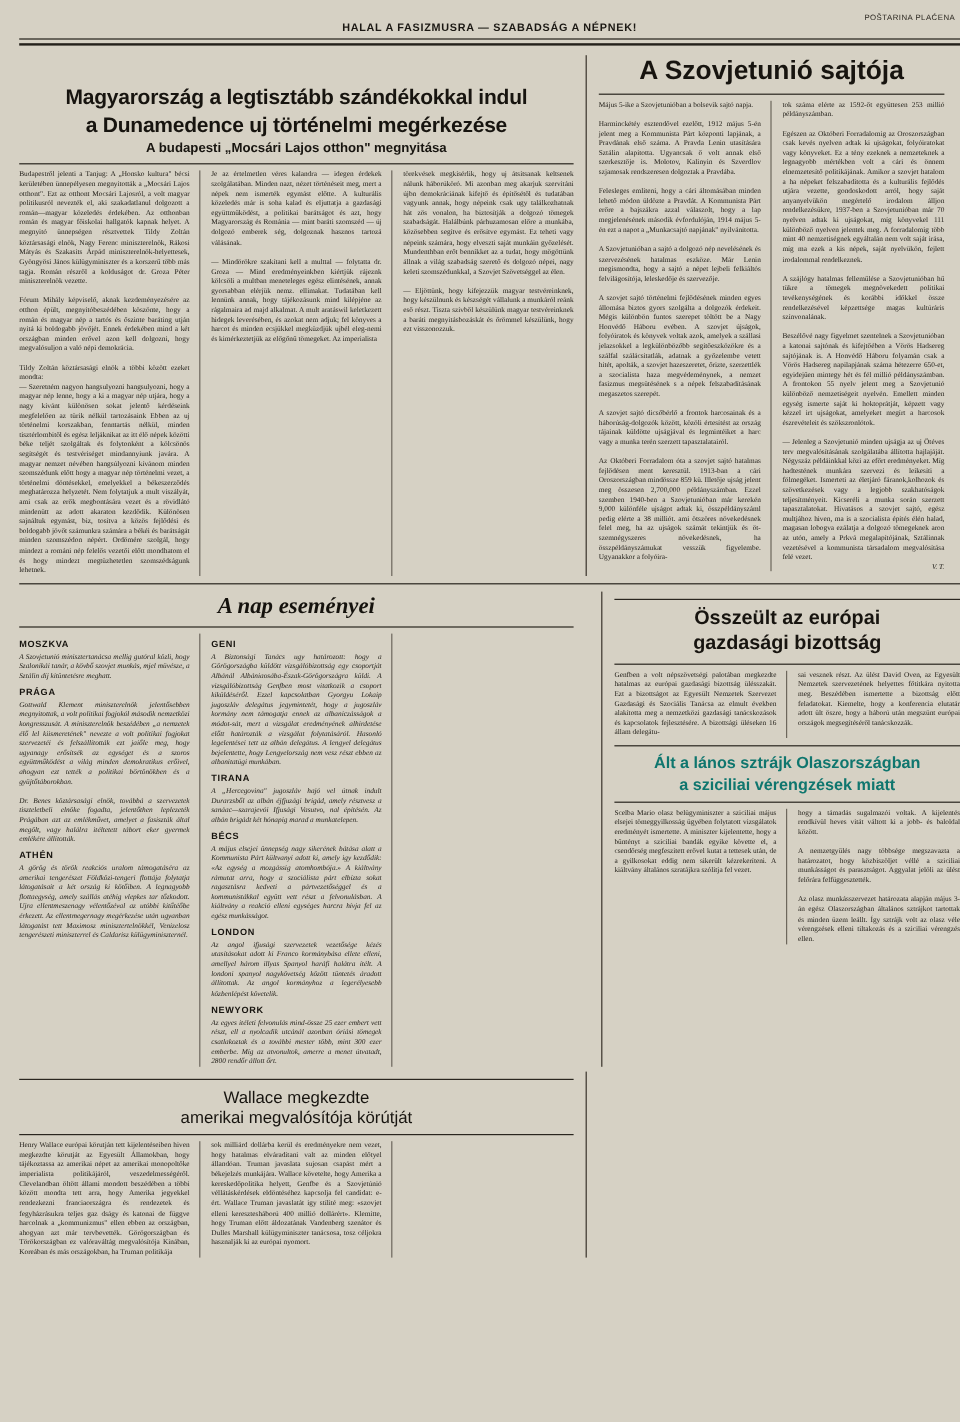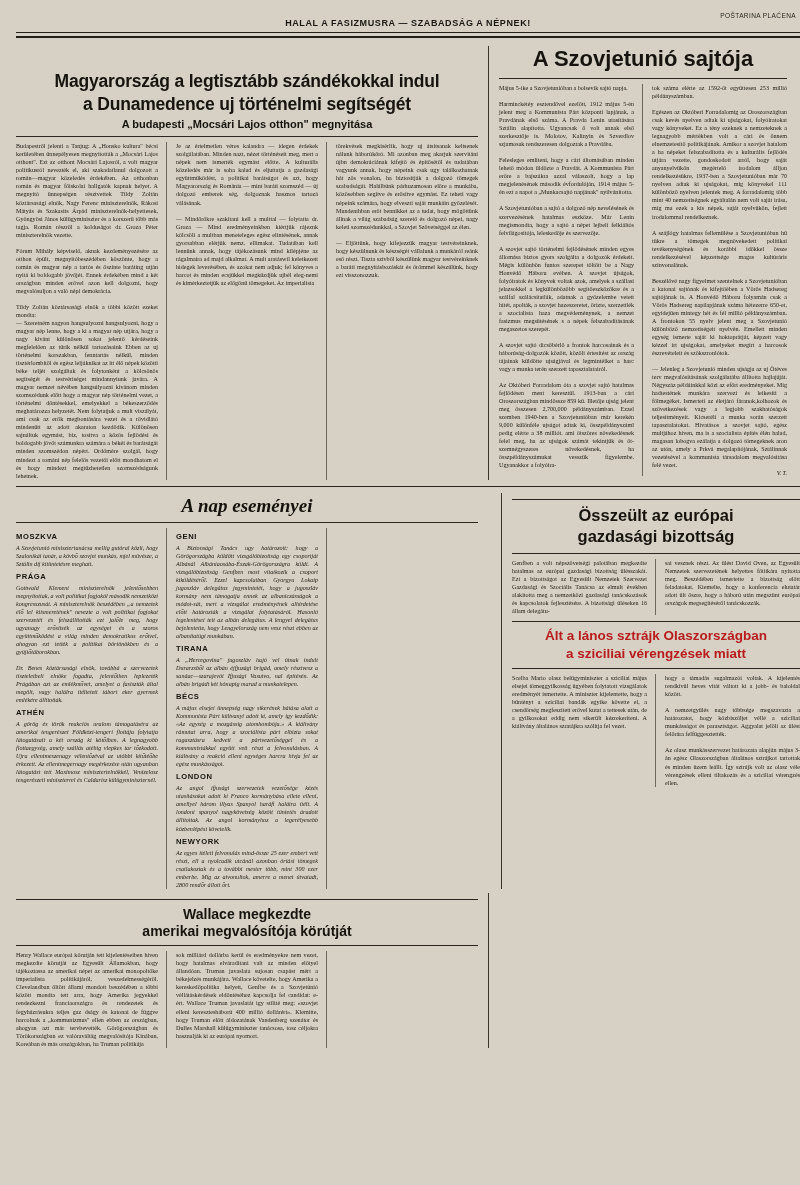--- a/index.html
+++ b/index.html
@@ -143,35 +143,35 @@
   }
   .ital { font-style: italic; }
 
   
   .bot-wrap { display: flex; gap: 10px; margin-top: 4px; }
   .bot-left { width: 462px; }
   .bot-right { width: 288px; border-left: 1px solid #3a342b; padding-left: 10px; }
 
   .head-bot {
     font-family: "Liberation Sans", sans-serif;
-    font-weight: bold;
+    font-weight: normal;
     font-size: 14px;
     text-align: center;
     line-height: 1.2;
     margin: 0 0 5px 0;
     color: #17140f;
   }
   .head-bot2 {
     font-family: "Liberation Sans", sans-serif;
     font-weight: bold;
     font-size: 13.5px;
     text-align: center;
     line-height: 1.25;
     margin: 0 0 5px 0;
-    color: #b91c1c;
+    color: #0f766e;
   }
   .head-gazd {
     font-family: "Liberation Sans", sans-serif;
     font-weight: bold;
     font-size: 16.5px;
     text-align: center;
     line-height: 1.2;
     margin: 2px 0 6px 0;
     color: #17140f;
   }
@@ -186,21 +186,21 @@
     <div class="postarina">POŠTARINA PLAĆENA</div>
     <div class="mast-slogan">HALAL A FASIZMUSRA — SZABADSÁG A NÉPNEK!</div>
     <hr class="mast-rule">
     <hr class="mast-rule2">
   </div>
 
   <div class="top-wrap">
 
     <div class="top-left">
       <div class="head-main">Magyarország a legtisztább szándékokkal indul</div>
-      <div class="head-main">a Dunamedence uj történelmi segítségét</div>
+      <div class="head-main">a Dunamedence uj történelmi megérkezése</div>
       <div class="head-sub">A budapesti „Mocsári Lajos otthon" megnyitása</div>
       <hr class="hr-thin">
       <div style="display:flex; gap:9px;">
         <div class="col-text" style="width:148px; border-right:1px solid #6d675c; padding-right:8px; white-space:pre-line;">Budapestről jelenti a Tanjug: A „Honsko kultura" bécsi kerületében ünnepélyesen megnyitották a „Mocsári Lajos otthont". Ezt az otthont Mocsári Lajosról, a volt magyar politikusról nevezték el, aki szakadatlanul dolgozott a román—magyar közeledés érdekében. Az otthonban román és magyar főiskolai hallgatók kapnak helyet. A megnyitó ünnepségen résztvettek Tildy Zoltán köztársasági elnök, Nagy Ferenc miniszterelnök, Rákosi Mátyás és Szakasits Árpád miniszterelnök-helyettesek, Gyöngyösi János külügyminiszter és a korszerű több más tagja. Román részről a kolduságot dr. Groza Péter miniszterelnök vezette.
 
 Fórum Mihály képviselő, aknak kezdeményezésére az otthon épült, megnyitóbeszédében köszönte, hogy a román és magyar nép a tartós és őszinte baráting utján nyitá ki boldogabb jövőjét. Ennek érdekében mind a két országban minden erővel azon kell dolgozni, hogy megvalósuljon a való népi demokrácia.
 
 Tildy Zoltán köztársasági elnök a többi között ezeket mondta:
 — Szeretném nagyon hangsulyozni hangsulyozni, hogy a magyar nép lenne, hogy a ki a magyar nép utjára, hogy a nagy kívánt különösen sokat jelentő kérdéseink megfelelően az türik nélkül tartozásaink Ebben az uj történelmi korszakban, fenntartás nélkül, minden tisztérlombitől és egész leljáknikat az itt élő népek közötti béke teljét szolgáltak és folytonként a kölcsönös segítségét és testvériséget mindannyiunk javára. A magyar nemzet névében hangsúlyozni kívánom minden szomszédunk előtt hogy a magyar nép történelmi vezet, a történelmi döntésekkel, emelyekkel a békeszerződés meghatározza helyzetét. Nem folytatjuk a mult viszályát, ami csak az erők megbontására vezet és a rövidlátó mindenütt az adott akaraton kezdődik. Különösen sajnáltuk egymást, biz, tosítva a közös fejlődési és boldogabb jövőt számunkra számára a békéi és barátságát minden szomszédon népért. Ordömére szolgál, hogy mindezt a románi nép felelős vezetői előtt mondhatom el és hogy mindezt megtüzhetetlen szomszédságunk lehetnek.</div>
         <div class="col-text" style="width:148px; border-right:1px solid #6d675c; padding-right:8px; white-space:pre-line;">Je az értelmetlen véres kalandra — idegen érdekek szolgálatában. Minden nazt, nézet történéseit meg, mert a népek nem ismerték egymást előtte. A kulturális közeledés már is soha kalad és eljuttatja a gazdasági együttműködést, a politikai barátságot és azt, hogy Magyarország és Románia — mint baráti szomszéd — új dolgozó emberek ség, dolgoznak hasznos tartozá válásának.

